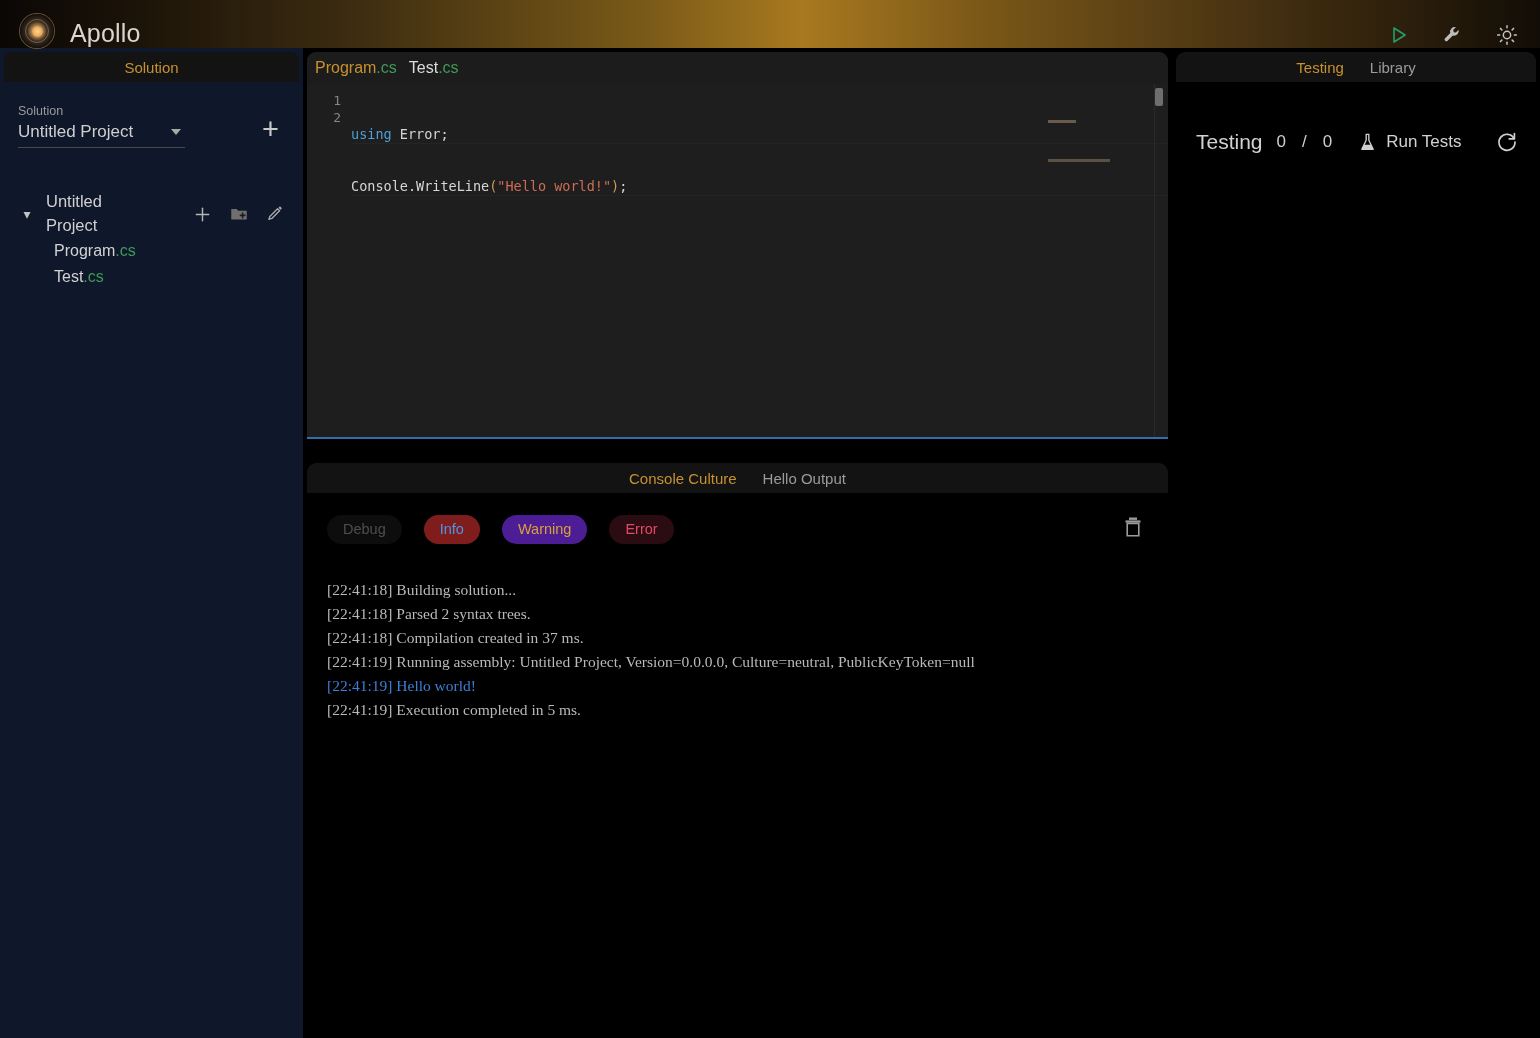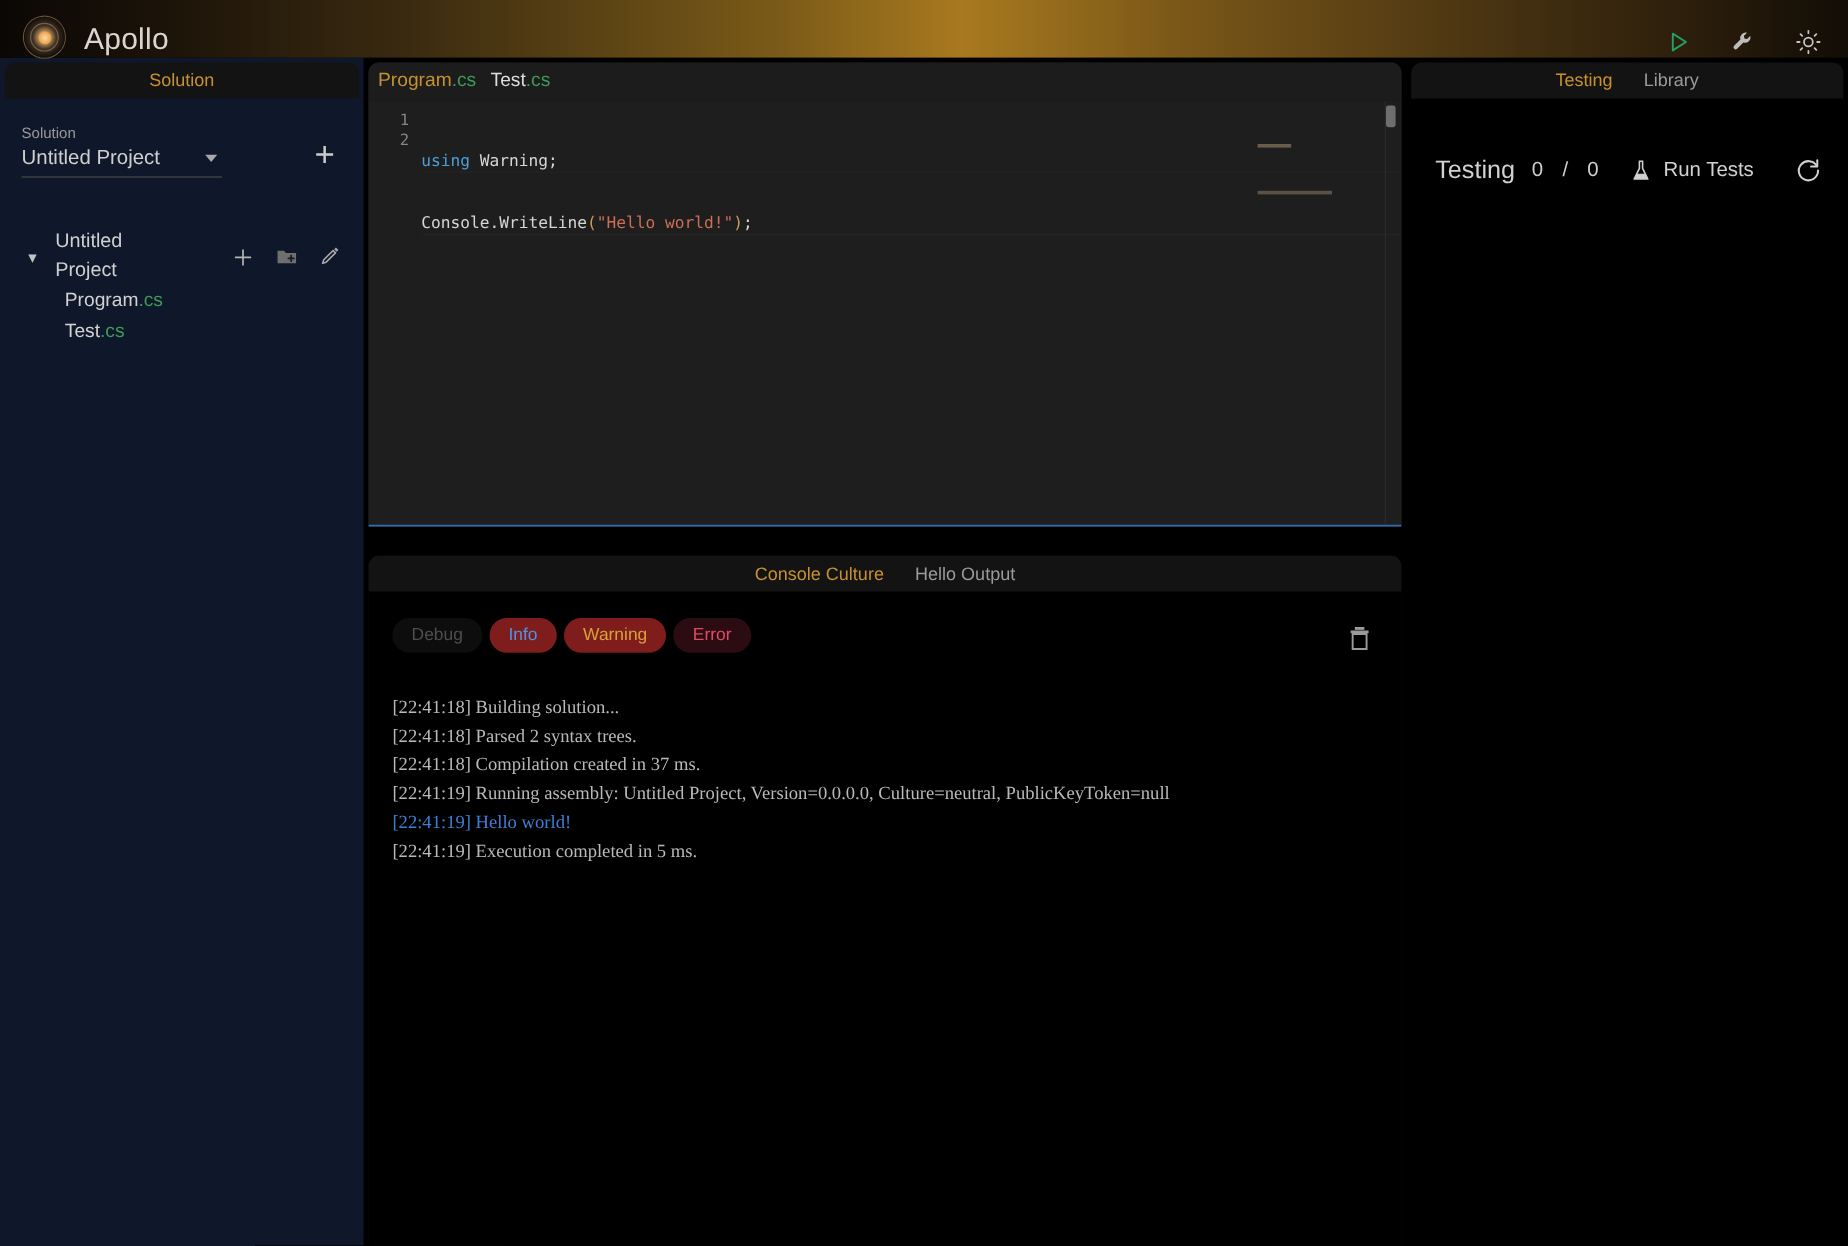--- a/index.html
+++ b/index.html
@@ -153,28 +153,28 @@
     border-left: 1px solid #2a2a2a;
   }
   .vthumb { width: 8px; height: 18px; background: #6e6e6e; border-radius: 2px; margin-top: 4px; cursor: pointer; }
 
   .console-card {
     margin: 24px 4px 0 4px; flex: 1 1 auto;
     background: #0a0a0a; border-radius: 9px 9px 0 0;
     display: flex; flex-direction: column; overflow: hidden;
   }
   .console-body { flex: 1 1 auto; padding: 22px 20px 0 20px; background: #000; }
-  .filters { display: flex; align-items: flex-end; gap: 6px; }
+  .filters { display: flex; align-items: flex-start; gap: 22px; }
   .chip {
     border-radius: 16px; padding: 7px 16px; font-size: 14.5px; cursor: pointer;
     line-height: 1;
   }
   .chip.debug   { color: #4e4e4e; background: #0d0d0d; }
   .chip.info    { color: #4f94e8; background: #7f1d1d; }
-  .chip.warning { color: #d9a13a; background: #7f1d1d; }
+  .chip.warning { color: #d9a13a; background: #4c1d95; }
   .chip.error   { color: #e04a63; background: #2b0c13; }
   .trash { margin-left: auto; cursor: pointer; display: flex; padding-right: 4px; }
   .log { margin-top: 34px; font-size: 15.5px; line-height: 24px; color: #b9b9b9; }
   .log .line { white-space: pre-wrap; font-family: Liberation Serif, serif; }
   .log .line.highlight { color: #3d7fd6; }
 
   
   .rightbar {
     width: 368px; flex: 0 0 368px; height: 100%;
     background: #000; padding: 4px 0 0 0;
@@ -300,21 +300,21 @@
           <span>Test</span><span class="ext">.cs</span>
         </div>
       </div>
 
       <div class="editor-body">
         <div class="gutter">
           <div>1</div>
           <div>2</div>
         </div>
         <div class="code">
-          <span class="ln"><span class="kw">using</span><span> Warning;</span></span>
+          <span class="ln"><span class="kw">using</span><span> Error;</span></span>
           <span class="ln"><span>Console.WriteLine</span><span class="pun">(</span><span class="str">"Hello world!"</span><span class="pun">)</span><span>;</span></span>
 
           <div class="minimap">
             <div class="mini-line a"></div>
             <div class="mini-line b"></div>
           </div>
         </div>
         <div class="vscroll">
           <div class="vthumb"></div>
         </div>

